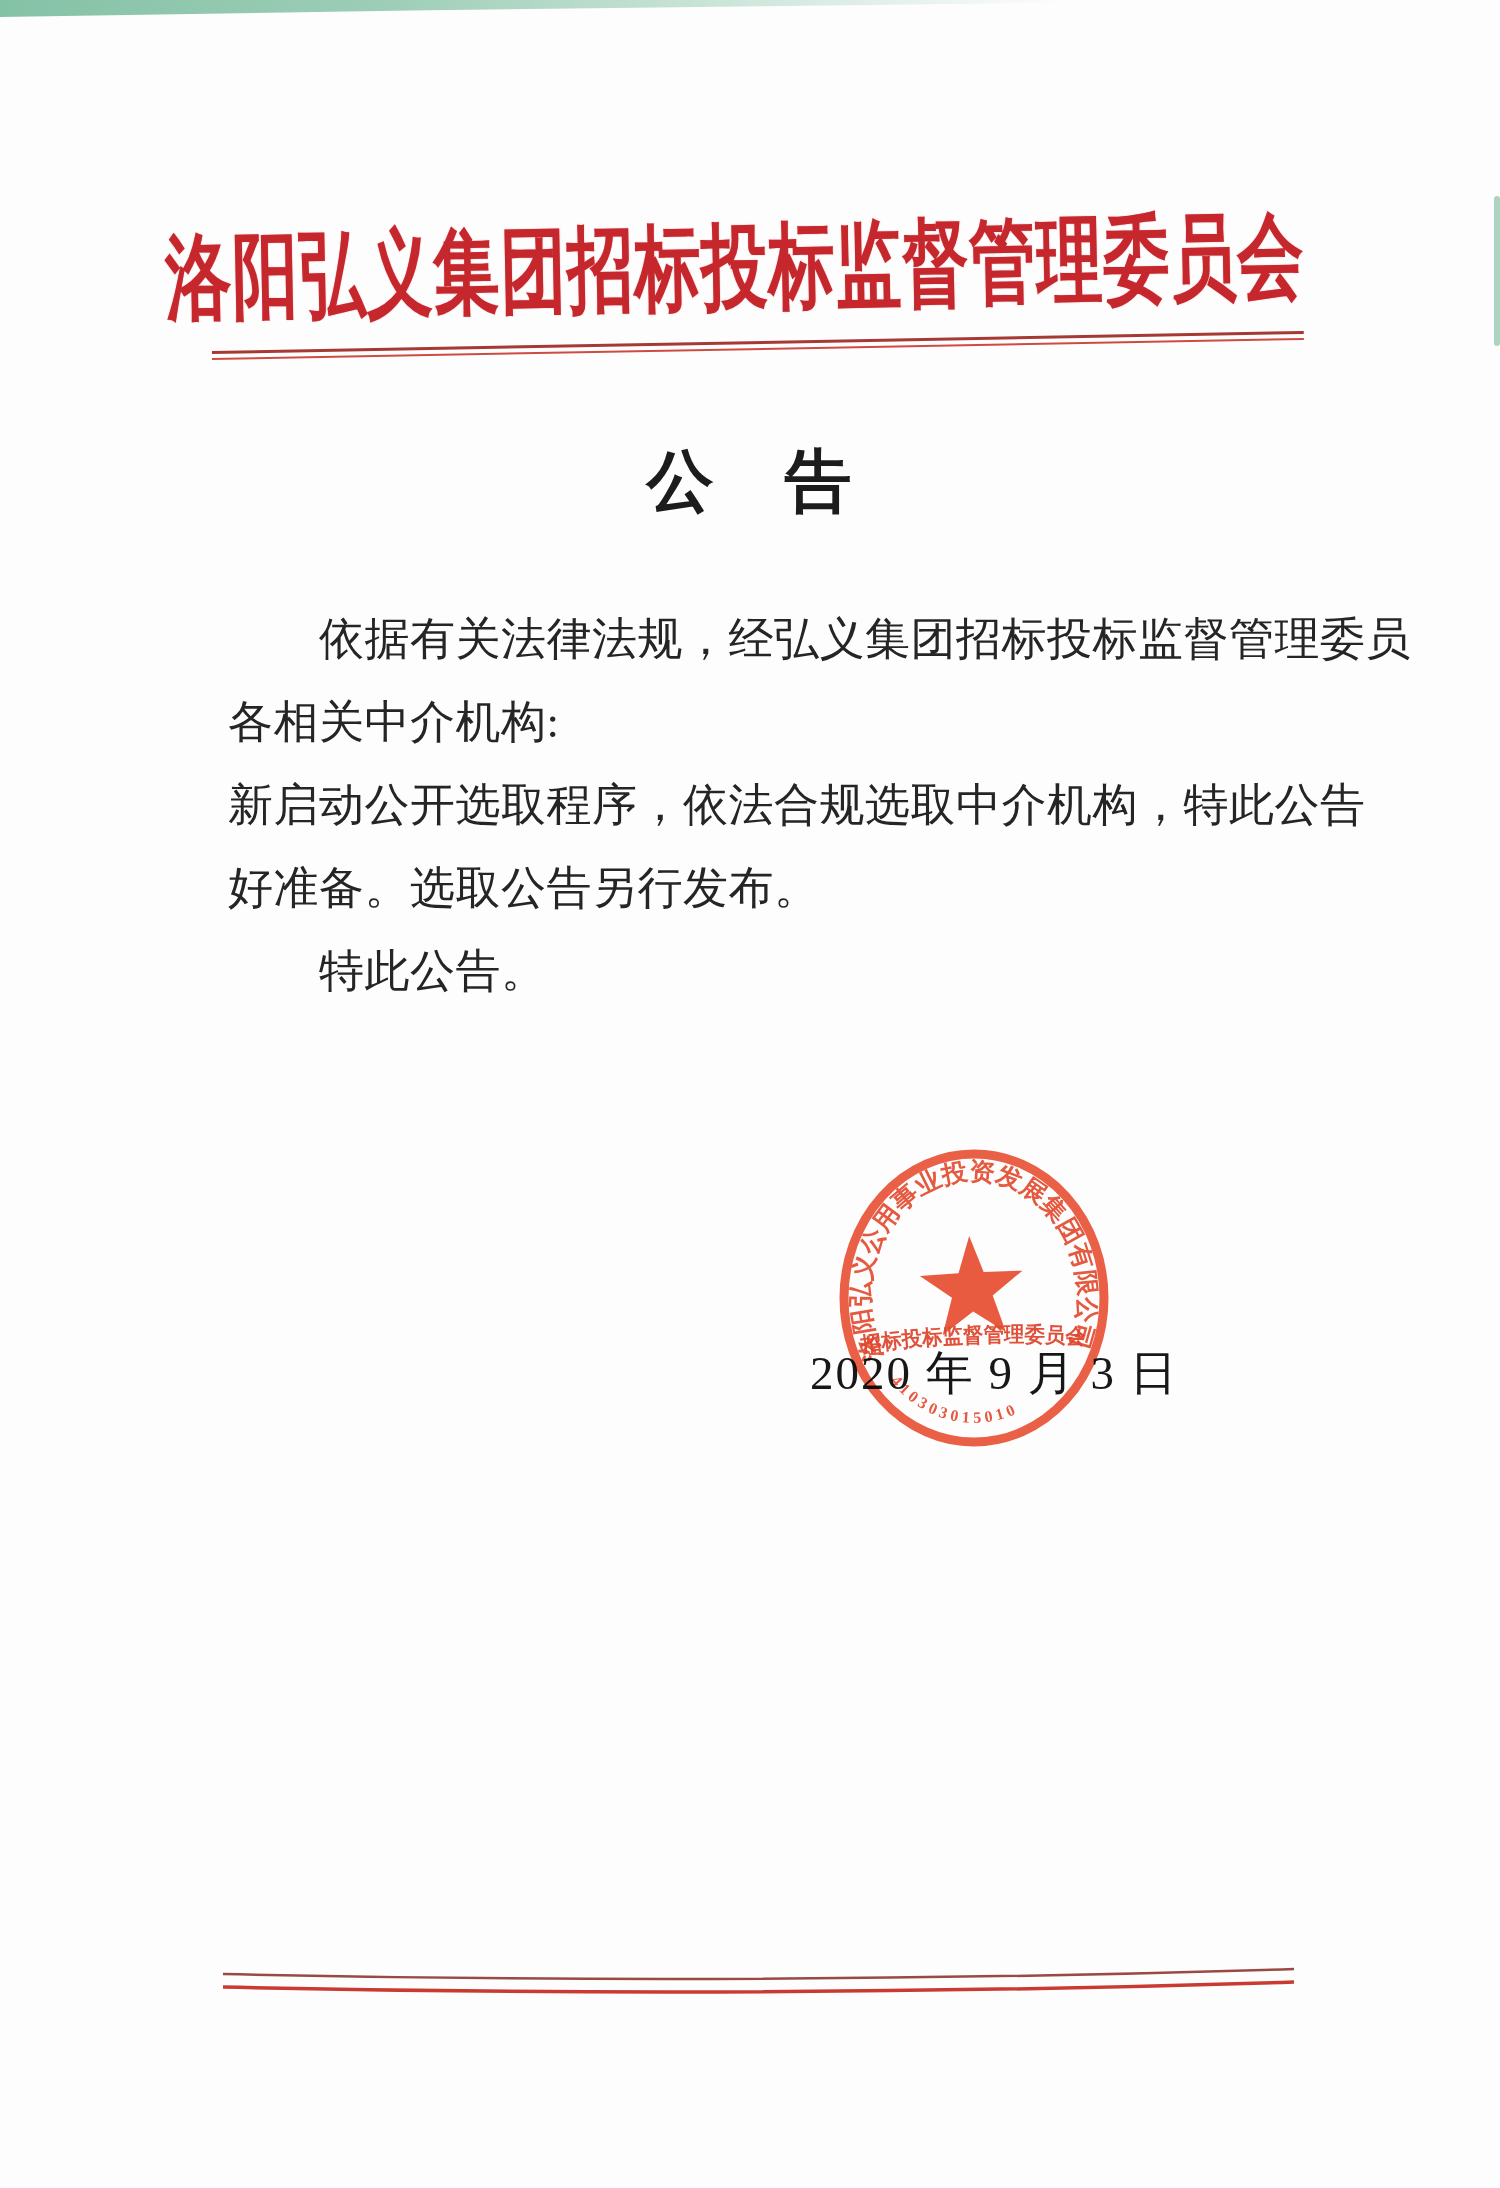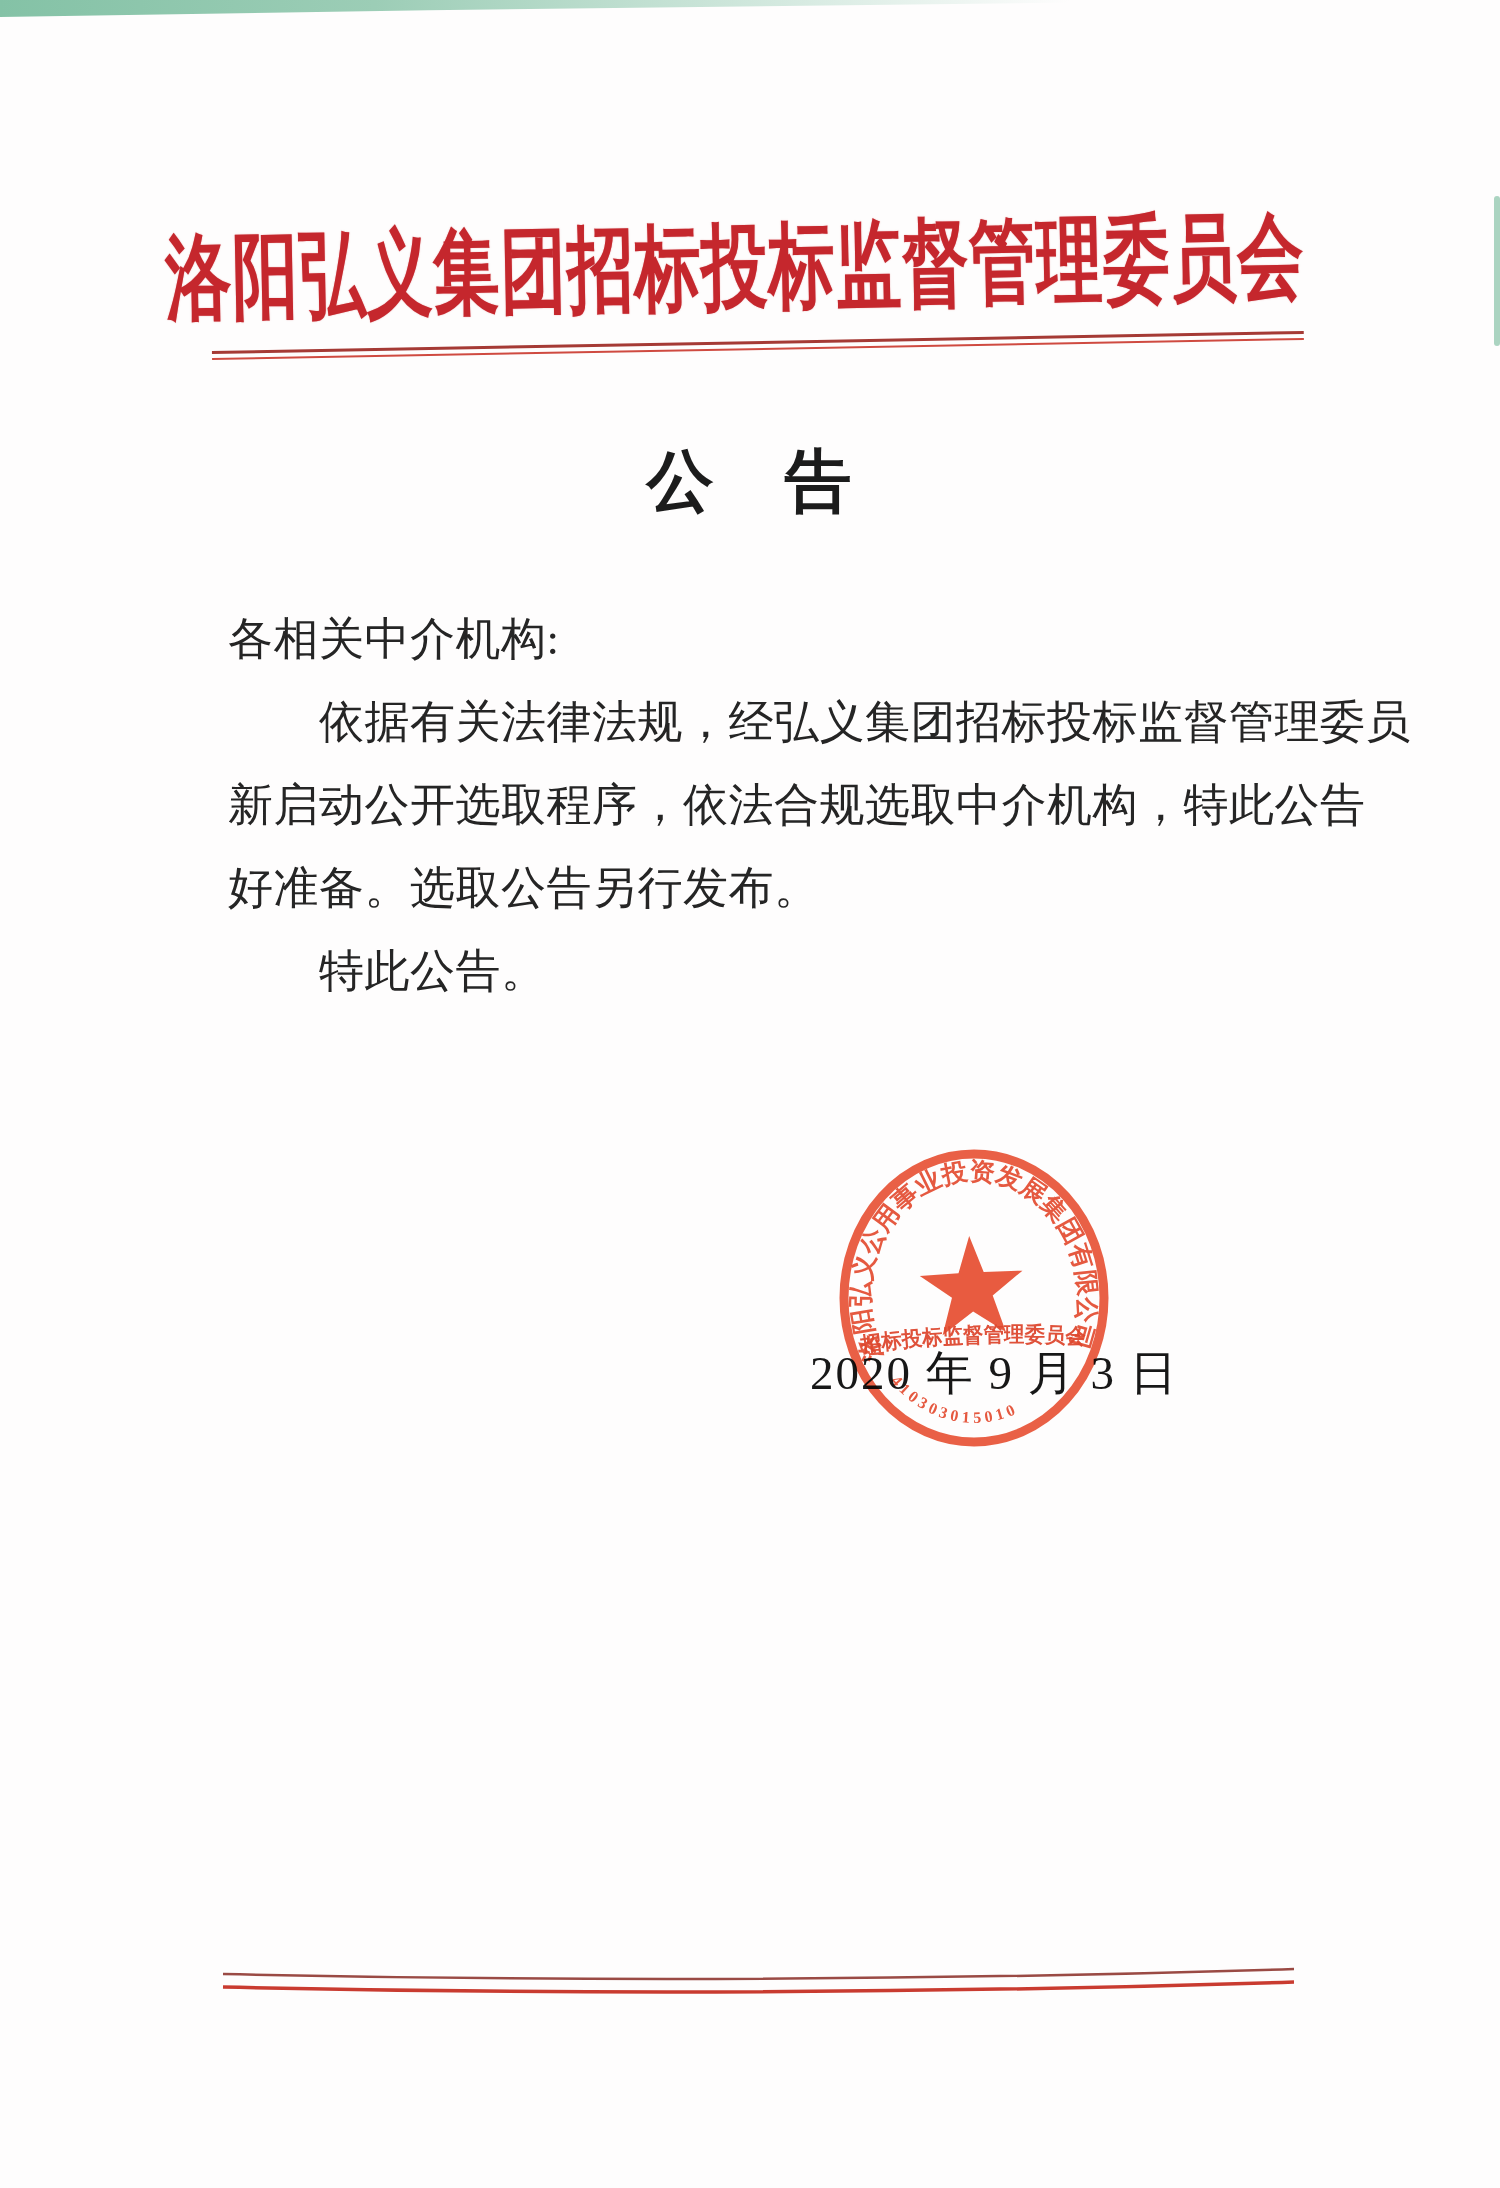--- a/index.html
+++ b/index.html
@@ -68,22 +68,22 @@
   <div class="letterhead">洛阳弘义集团招标投标监督管理委员会</div>
 
   <div class="rule">
     <div class="r1"></div>
     <div class="r2"></div>
   </div>
 
   <div class="doc-title">公　告</div>
 
   <div class="body-text">
+    <div class="line">　　依据有关法律法规，经弘义集团招标投标监督管理委员</div>
     <div class="line">各相关中介机构:</div>
-    <div class="line">　　依据有关法律法规，经弘义集团招标投标监督管理委员</div>
     <div class="line">新启动公开选取程序，依法合规选取中介机构，特此公告</div>
     <div class="line">好准备。选取公告另行发布。</div>
     <div class="line">　　特此公告。</div>
   </div>
 
   <div class="date-line">2020 年 9 月 3 日</div>
 
   <svg class="seal" viewBox="0 0 280 300">
 
     <ellipse cx="140" cy="150" rx="130" ry="144" fill="none" stroke="#e74c2c" stroke-width="9" opacity="0.92"></ellipse>

